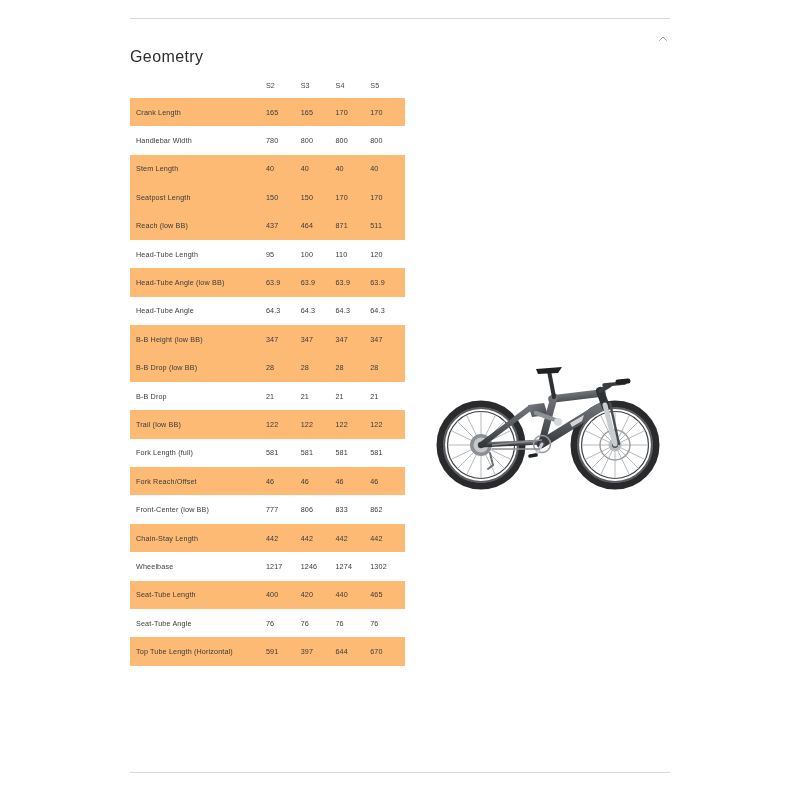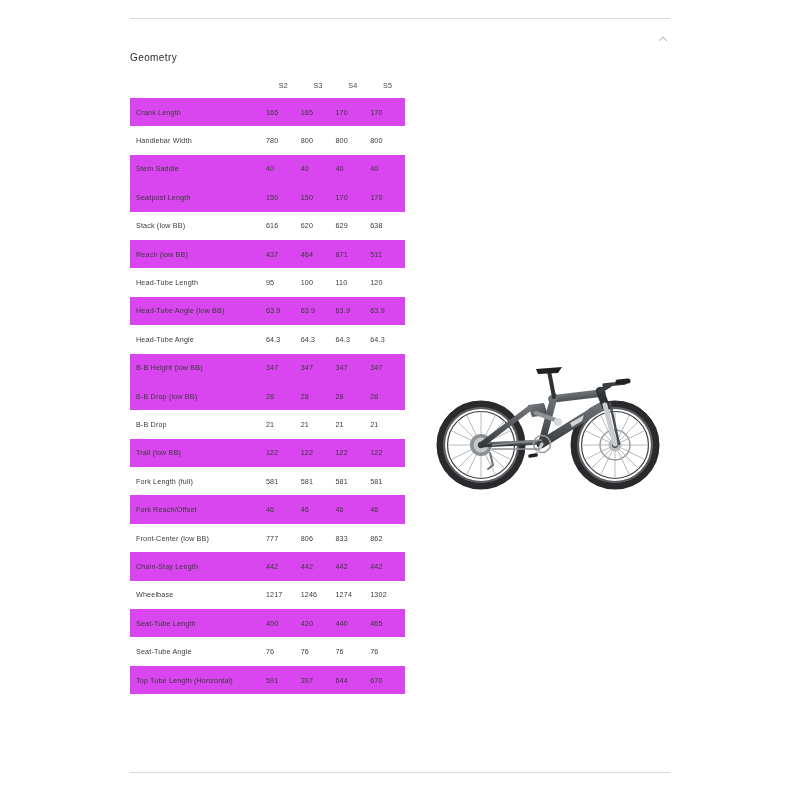--- a/index.html
+++ b/index.html
@@ -41,21 +41,21 @@
     position: absolute;
     left: 130px;
     right: 130px;
     top: 27px;
     height: 24px;
     display: flex;
     align-items: center;
     justify-content: space-between;
   }
   .section-title {
-    font-size: 10px;
+    font-size: 16px;
     letter-spacing: 0.4px;
     color: #2b2b2b;
     font-weight: 400;
     margin-top: 36px;
   }
   .collapse-icon {
     width: 14px;
     height: 14px;
     display: flex;
     align-items: center;
@@ -82,27 +82,26 @@
     text-align: left;
     padding: 0;
     color: #3a3a3a;
     letter-spacing: 0.15px;
   }
   table.geo thead th {
     height: 26px;
     vertical-align: middle;
     color: #454545;
     font-size: 7.2px;
-    text-align: center;
   }
   table.geo tbody tr {
     height: 28.4px;
   }
   table.geo tbody tr.alt {
-    background: #d946ef;
+    background: #fdba74;
   }
   table.geo tbody td {
     vertical-align: middle;
   }
   .c-label { width: 123px; padding-left: 6px !important; }
   .c-val { width: 33px; }
   .col-s2 { padding-left: 0px !important; }
   thead .c-label { padding-left: 6px !important; }
 
   .bike-figure {
@@ -150,39 +149,32 @@
             <td class="c-val">170</td>
           </tr>
           <tr>
             <td class="c-label">Handlebar Width</td>
             <td class="c-val col-s2">780</td>
             <td class="c-val">800</td>
             <td class="c-val">800</td>
             <td class="c-val">800</td>
           </tr>
           <tr class="alt">
-            <td class="c-label">Stem Saddle</td>
+            <td class="c-label">Stem Length</td>
             <td class="c-val col-s2">40</td>
             <td class="c-val">40</td>
             <td class="c-val">40</td>
             <td class="c-val">40</td>
           </tr>
           <tr class="alt">
             <td class="c-label">Seatpost Length</td>
             <td class="c-val col-s2">150</td>
             <td class="c-val">150</td>
             <td class="c-val">170</td>
             <td class="c-val">170</td>
-          </tr>
-          <tr>
-            <td class="c-label">Stack (low BB)</td>
-            <td class="c-val col-s2">616</td>
-            <td class="c-val">620</td>
-            <td class="c-val">629</td>
-            <td class="c-val">638</td>
           </tr>
           <tr class="alt">
             <td class="c-label">Reach (low BB)</td>
             <td class="c-val col-s2">437</td>
             <td class="c-val">464</td>
             <td class="c-val">871</td>
             <td class="c-val">511</td>
           </tr>
           <tr>
             <td class="c-label">Head-Tube Length</td>

